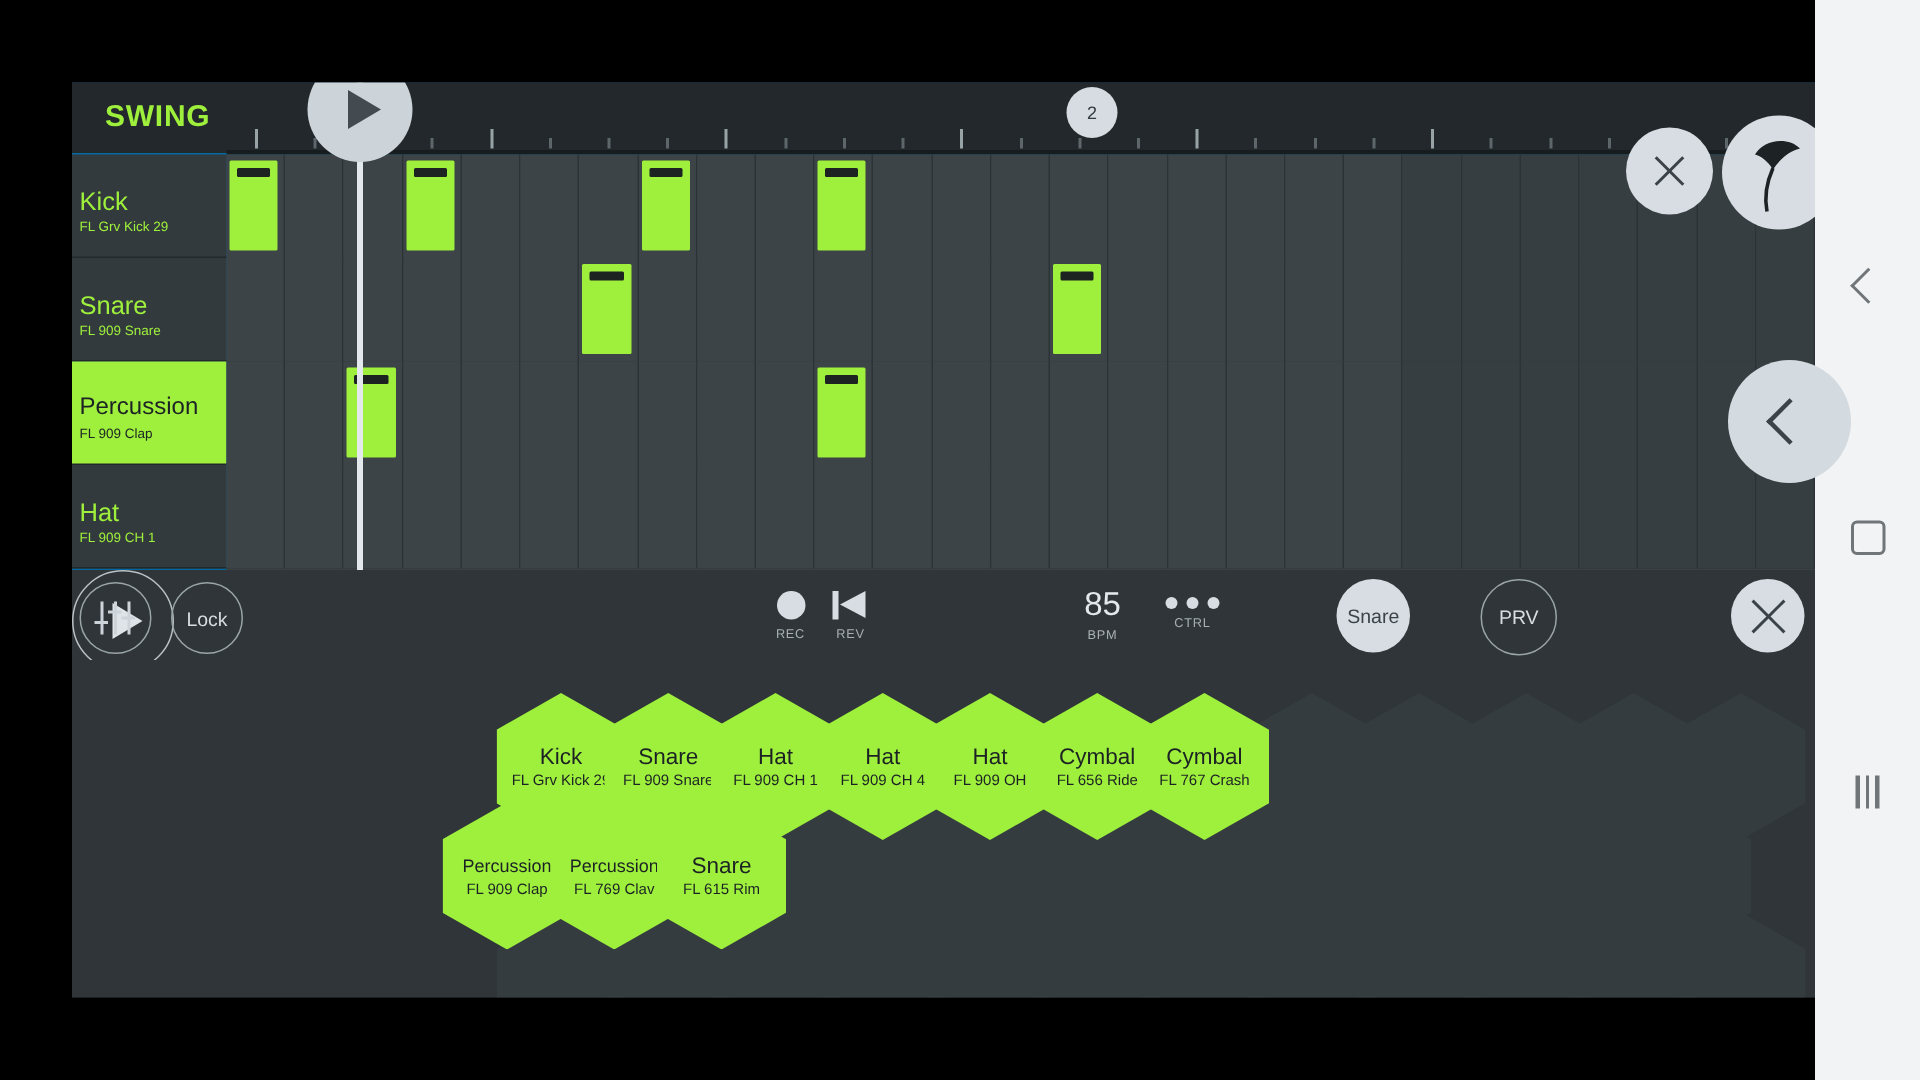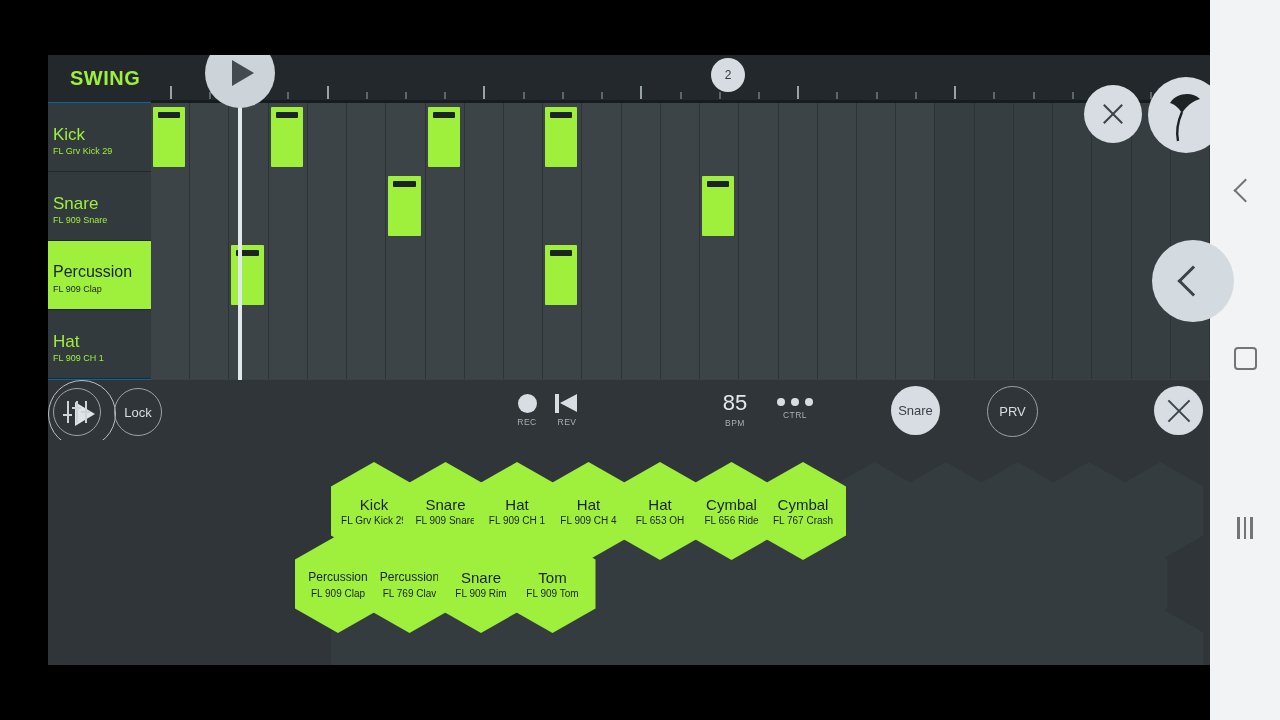--- a/index.html
+++ b/index.html
@@ -446,45 +446,41 @@
         <div class="hex on" style="left: 426px; top: 22px;">
           <div class="hName">Hat</div>
           <div class="hSub">FL 909 CH 1</div>
         </div>
         <div class="hex on" style="left: 497.5px; top: 22px;">
           <div class="hName">Hat</div>
           <div class="hSub">FL 909 CH 4</div>
         </div>
         <div class="hex on" style="left: 569px; top: 22px;">
           <div class="hName">Hat</div>
-          <div class="hSub">FL 653 OH</div>
+          <div class="hSub">FL 909 OH</div>
         </div>
         <div class="hex on" style="left: 640.5px; top: 22px;">
           <div class="hName">Cymbal</div>
           <div class="hSub">FL 656 Ride</div>
         </div>
         <div class="hex on" style="left: 712px; top: 22px;">
           <div class="hName">Cymbal</div>
           <div class="hSub">FL 767 Crash</div>
         </div>
         <div class="hex on" style="left: 247px; top: 95px;">
           <div class="hName" style="font-size: 12px;">Percussion</div>
           <div class="hSub">FL 909 Clap</div>
         </div>
         <div class="hex on" style="left: 318.5px; top: 95px;">
           <div class="hName" style="font-size: 12px;">Percussion</div>
           <div class="hSub">FL 769 Clav</div>
         </div>
         <div class="hex on" style="left: 390px; top: 95px;">
           <div class="hName">Snare</div>
-          <div class="hSub">FL 909 Rim</div>
-        </div>
-        <div class="hex on" style="left: 461.5px; top: 95px;">
-          <div class="hName">Tom</div>
-          <div class="hSub">FL 909 Tom</div>
+          <div class="hSub">FL 615 Rim</div>
         </div>
       </div>
   </div>
 
   <div id="navbar">
     <div id="navBack" class="navIcon">
       <div class="chevL"></div>
     </div>
     <div id="navHome" class="navIcon">
       <div class="sq"></div>

